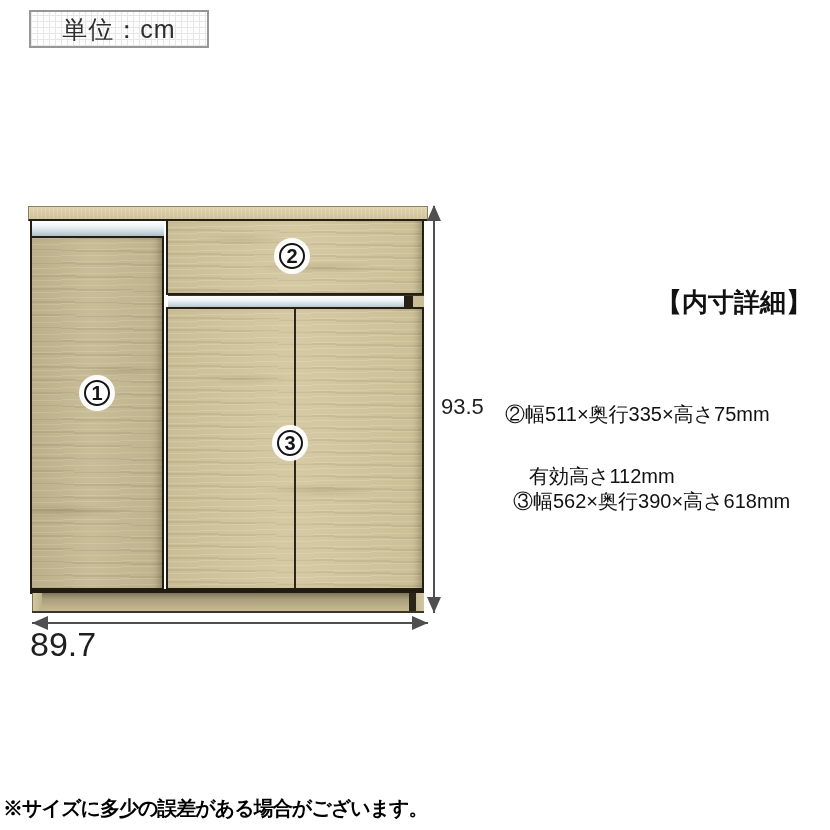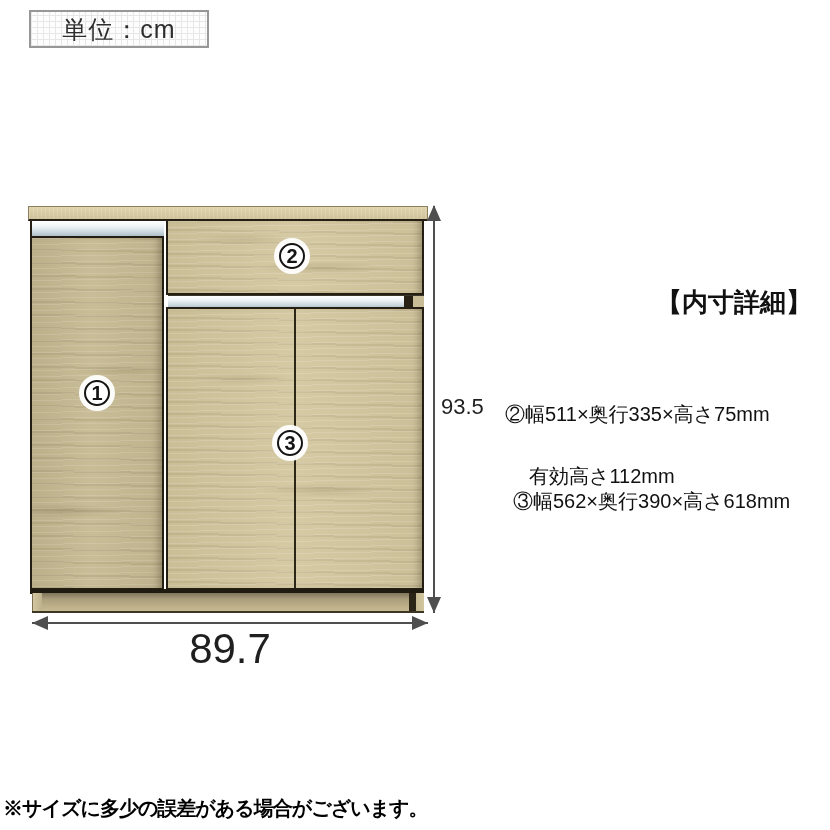--- a/index.html
+++ b/index.html
@@ -92,21 +92,21 @@
   
   .dim{background:#4f4f4f;}
   .v-shaft{left:433px;top:206px;width:2px;height:407px;}
   .h-shaft{left:32px;top:622px;width:396px;height:2px;}
   .tri{width:0;height:0;}
   .tri-up{left:427px;top:205px;border-left:7px solid rgba(0,0,0,0);border-right:7px solid rgba(0,0,0,0);border-bottom:16px solid #4f4f4f;}
   .tri-down{left:427px;top:597px;border-left:7px solid rgba(0,0,0,0);border-right:7px solid rgba(0,0,0,0);border-top:16px solid #4f4f4f;}
   .tri-left{left:32px;top:616px;border-top:7px solid rgba(0,0,0,0);border-bottom:7px solid rgba(0,0,0,0);border-right:16px solid #4f4f4f;}
   .tri-right{left:412px;top:616px;border-top:7px solid rgba(0,0,0,0);border-bottom:7px solid rgba(0,0,0,0);border-left:16px solid #4f4f4f;}
   .height-value{left:441px;top:394px;font-size:22px;color:#1f1f1f;}
-  .width-value{left:30px;top:625px;width:400px;text-align:center;font-size:42px;color:#1f1f1f;}
+  .width-value{left:30px;top:625px;width:400px;font-size:34px;color:#1f1f1f;}
 
   
   .details-title{left:502px;top:285px;width:310px;text-align:right;font-size:26px;font-weight:bold;color:#111;}
   .detail-line{font-size:20px;color:#111;white-space:nowrap;}
   .d1{left:505px;top:341px;}
   .d2{left:505px;top:401px;text-align:right;}
   .d2s{left:529px;top:431px;margin-top:32px;}
   .d3{left:505px;top:488px;margin-left:8px;}
 
   

